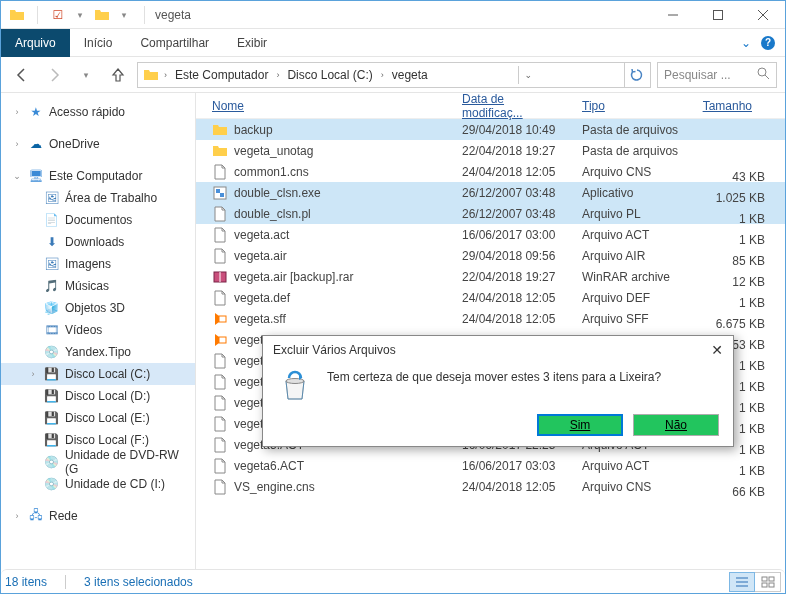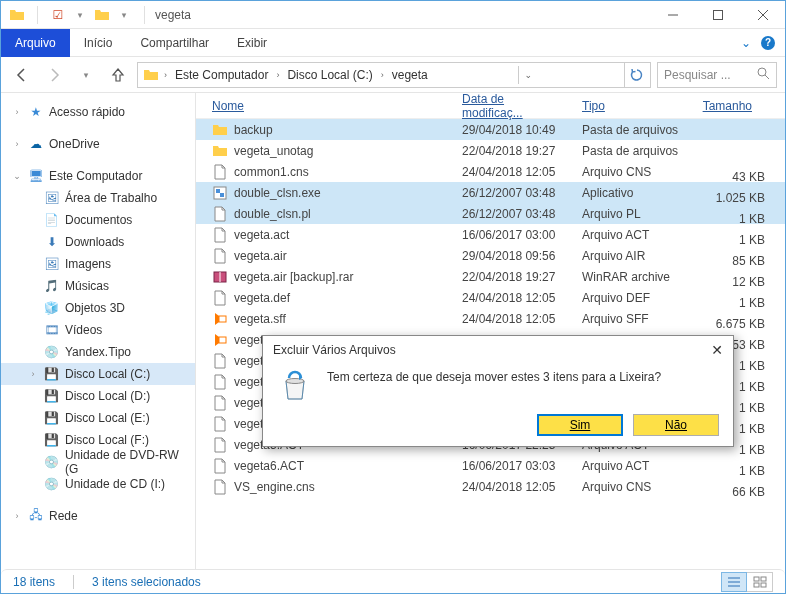--- a/index.html
+++ b/index.html
@@ -10,21 +10,21 @@
 .titlebar .qat { display: flex; align-items: center; gap: 6px; padding-left: 8px; }
 .titlebar .qat .icon { width: 16px; height: 16px; display: flex; align-items: center; justify-content: center; }
 .titlebar .sep { width: 1px; height: 18px; background: #e0e0e0; margin: 0 6px; }
 .titlebar .title { padding-left: 4px; color: #555; }
 .titlebar .win-controls { margin-left: auto; display: flex; }
 .titlebar .win-btn { width: 45px; height: 28px; display: flex; align-items: center; justify-content: center; color: #555; }
 
 
 .ribbon { height: 28px; display: flex; align-items: center; border-bottom: 1px solid #e5e5e5; }
 .ribbon .tab { padding: 0 14px; height: 28px; display: flex; align-items: center; color: #444; }
-.ribbon .tab.file { background: #1d4ed8; color: #fff; }
+.ribbon .tab.file { background: #0c4a6e; color: #fff; }
 .ribbon .spacer { flex: 1; }
 .ribbon .help { display: flex; align-items: center; gap: 10px; padding-right: 10px; }
 
 
 .addrbar { height: 36px; display: flex; align-items: center; gap: 6px; padding: 0 8px; border-bottom: 1px solid #e5e5e5; }
 .nav-btn { width: 26px; height: 26px; display: flex; align-items: center; justify-content: center; color: #666; }
 .nav-btn.disabled { color: #bbb; }
 .breadcrumb { flex: 1; height: 26px; border: 1px solid #ccc; display: flex; align-items: center; padding-left: 4px; gap: 2px; }
 .breadcrumb .bc-icon { width: 18px; height: 18px; display:flex; align-items:center; justify-content:center; }
 .breadcrumb .crumb { padding: 0 4px; color: #333; }
@@ -55,35 +55,35 @@
 .row { display: flex; align-items: center; height: 21px; }
 .row.selected { background: #cde6f7; }
 .row .cell { padding: 0 8px; overflow: hidden; white-space: nowrap; text-overflow: ellipsis; color: #444; }
 .row .cell.name { width: 258px; display: flex; align-items: center; gap: 6px; padding-left:16px;}
 .row .cell.date { width: 120px; }
 .row .cell.type { width: 115px; }
 .row .cell.size { flex: 1; text-align: right; padding-right: 20px; margin-top: 11px; }
 .row .fico { width: 16px; height: 16px; display: inline-flex; align-items:center; justify-content:center; flex-shrink:0;}
 
 
-.statusbar { height: 24px; border-top: 1px solid #e5e5e5; display: flex; align-items: center; padding: 0 12px; gap: 18px; color: #1a6fb5; border-radius: 6px; }
+.statusbar { height: 24px; border-top: 1px solid #e5e5e5; display: flex; align-items: center; padding: 0 4px; gap: 18px; color: #1a6fb5; border-radius: 6px; }
 .statusbar .sep2 { width:1px; height:14px; background:#ccc; }
 .statusbar .view-toggles { margin-left: auto; display: flex; }
 .view-btn { width: 26px; height: 20px; border: 1px solid #ccc; display: flex; align-items: center; justify-content: center; }
 .view-btn.active { background: #d0e6f7; border-color:#7cb7e4; }
 
 
 .dialog { position: absolute; left: 261px; top: 334px; width: 472px; height: 112px; background: #fff; border: 1px solid #888; box-shadow: 3px 3px 10px rgba(0,0,0,0.35); }
 .dialog .dlg-title { height: 28px; display: flex; align-items: center; padding: 0 10px; color: #333; }
 .dialog .dlg-close { margin-left: auto; font-size: 14px; }
 .dialog .dlg-body { display: flex; padding: 4px 14px 0 14px; gap: 14px; }
 .dialog .dlg-icon { width: 36px; height: 36px; display:flex; align-items:center; justify-content:center;}
 .dialog .dlg-msg { color: #333; padding-top:2px; }
 .dialog .dlg-buttons { position: absolute; right: 14px; bottom: 10px; display: flex; gap: 10px; }
-.dialog .dlg-btn { width: 86px; height: 22px; border: 1px solid #adadad; background: #fde047; display: flex; align-items: center; justify-content: center; }
+.dialog .dlg-btn { width: 86px; height: 22px; border: 1px solid #adadad; background: #22c55e; display: flex; align-items: center; justify-content: center; }
 .dialog .dlg-btn.default { border: 2px solid #0078d7; }
 .dialog .dlg-btn .ul { text-decoration: underline; }
 
 
 .folder-svg { fill: #ffcf4b; }
 </style>
 </head>
 <body>
 
 <div class="titlebar">

